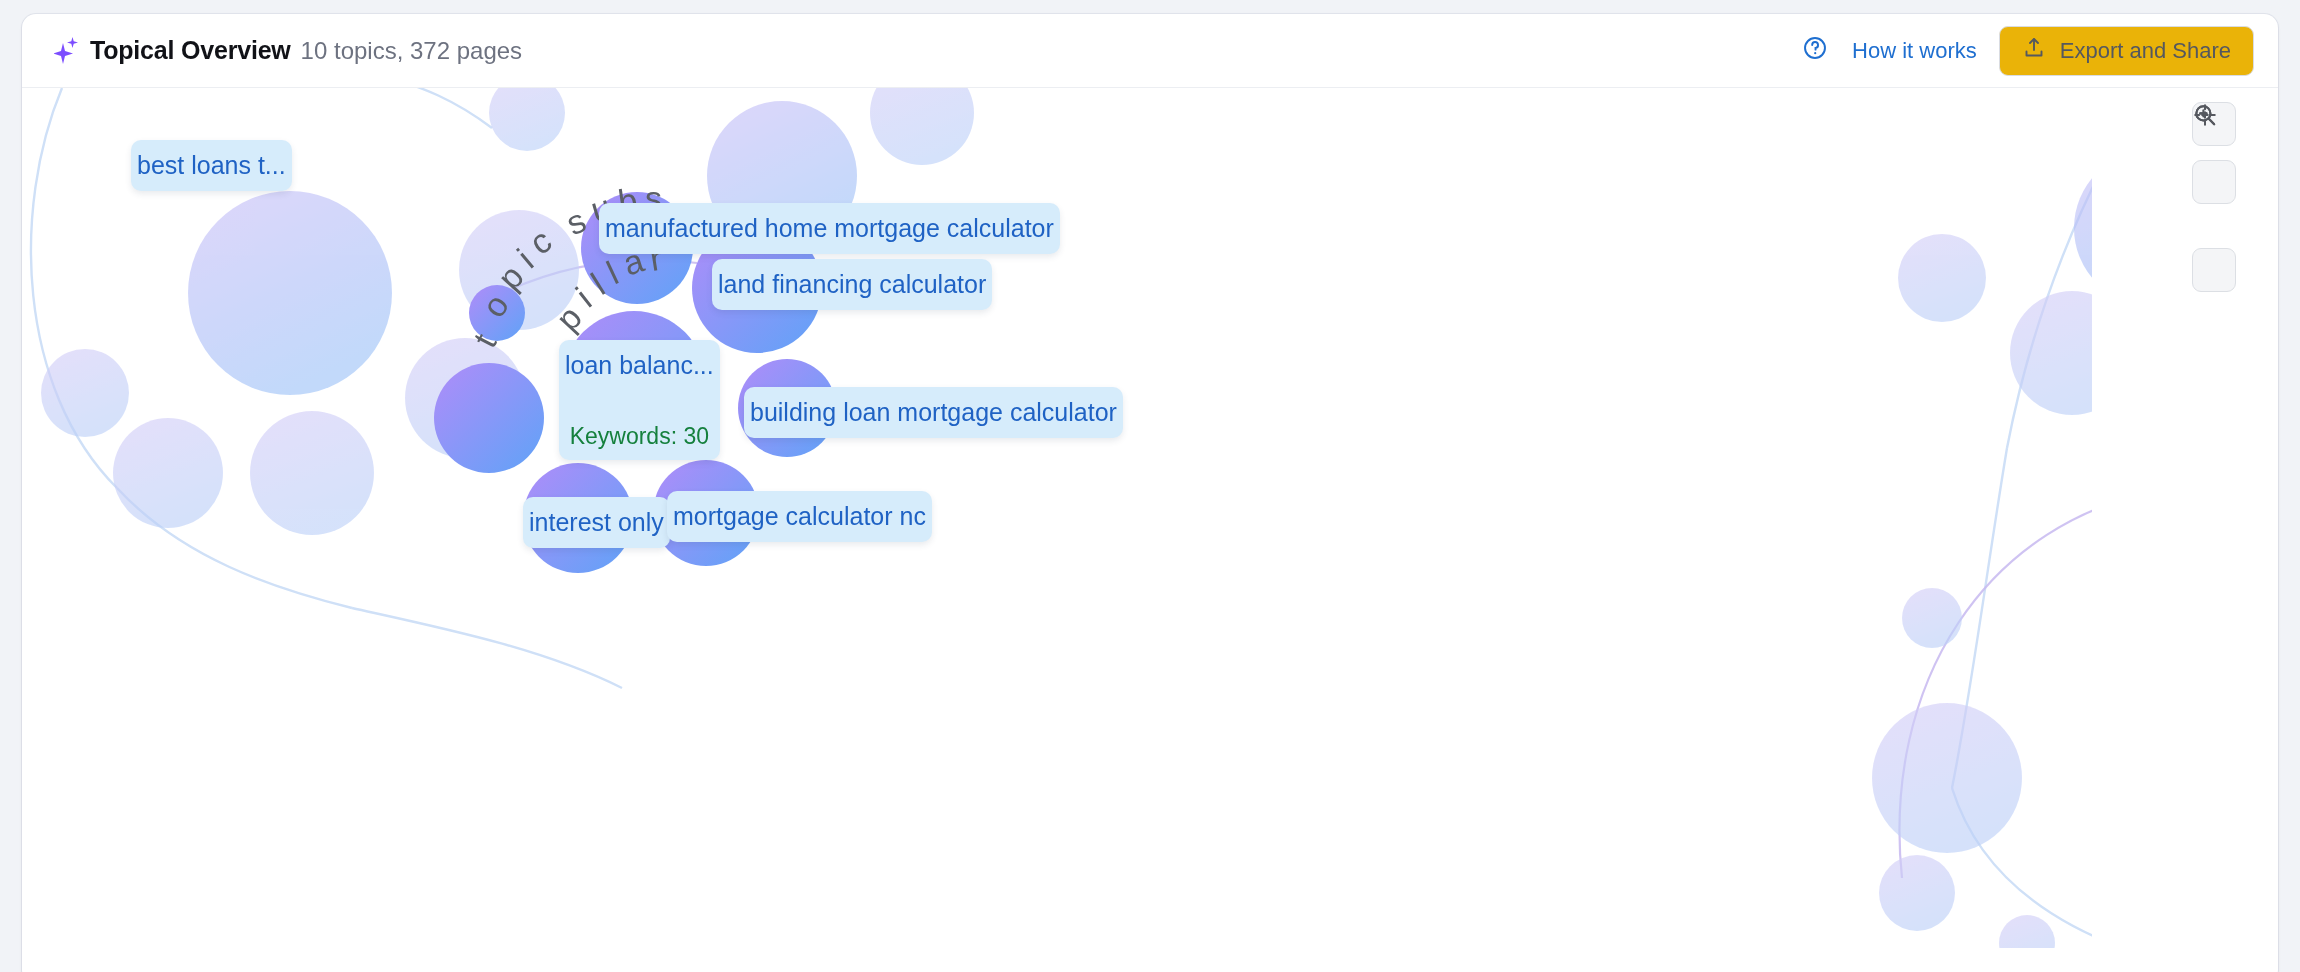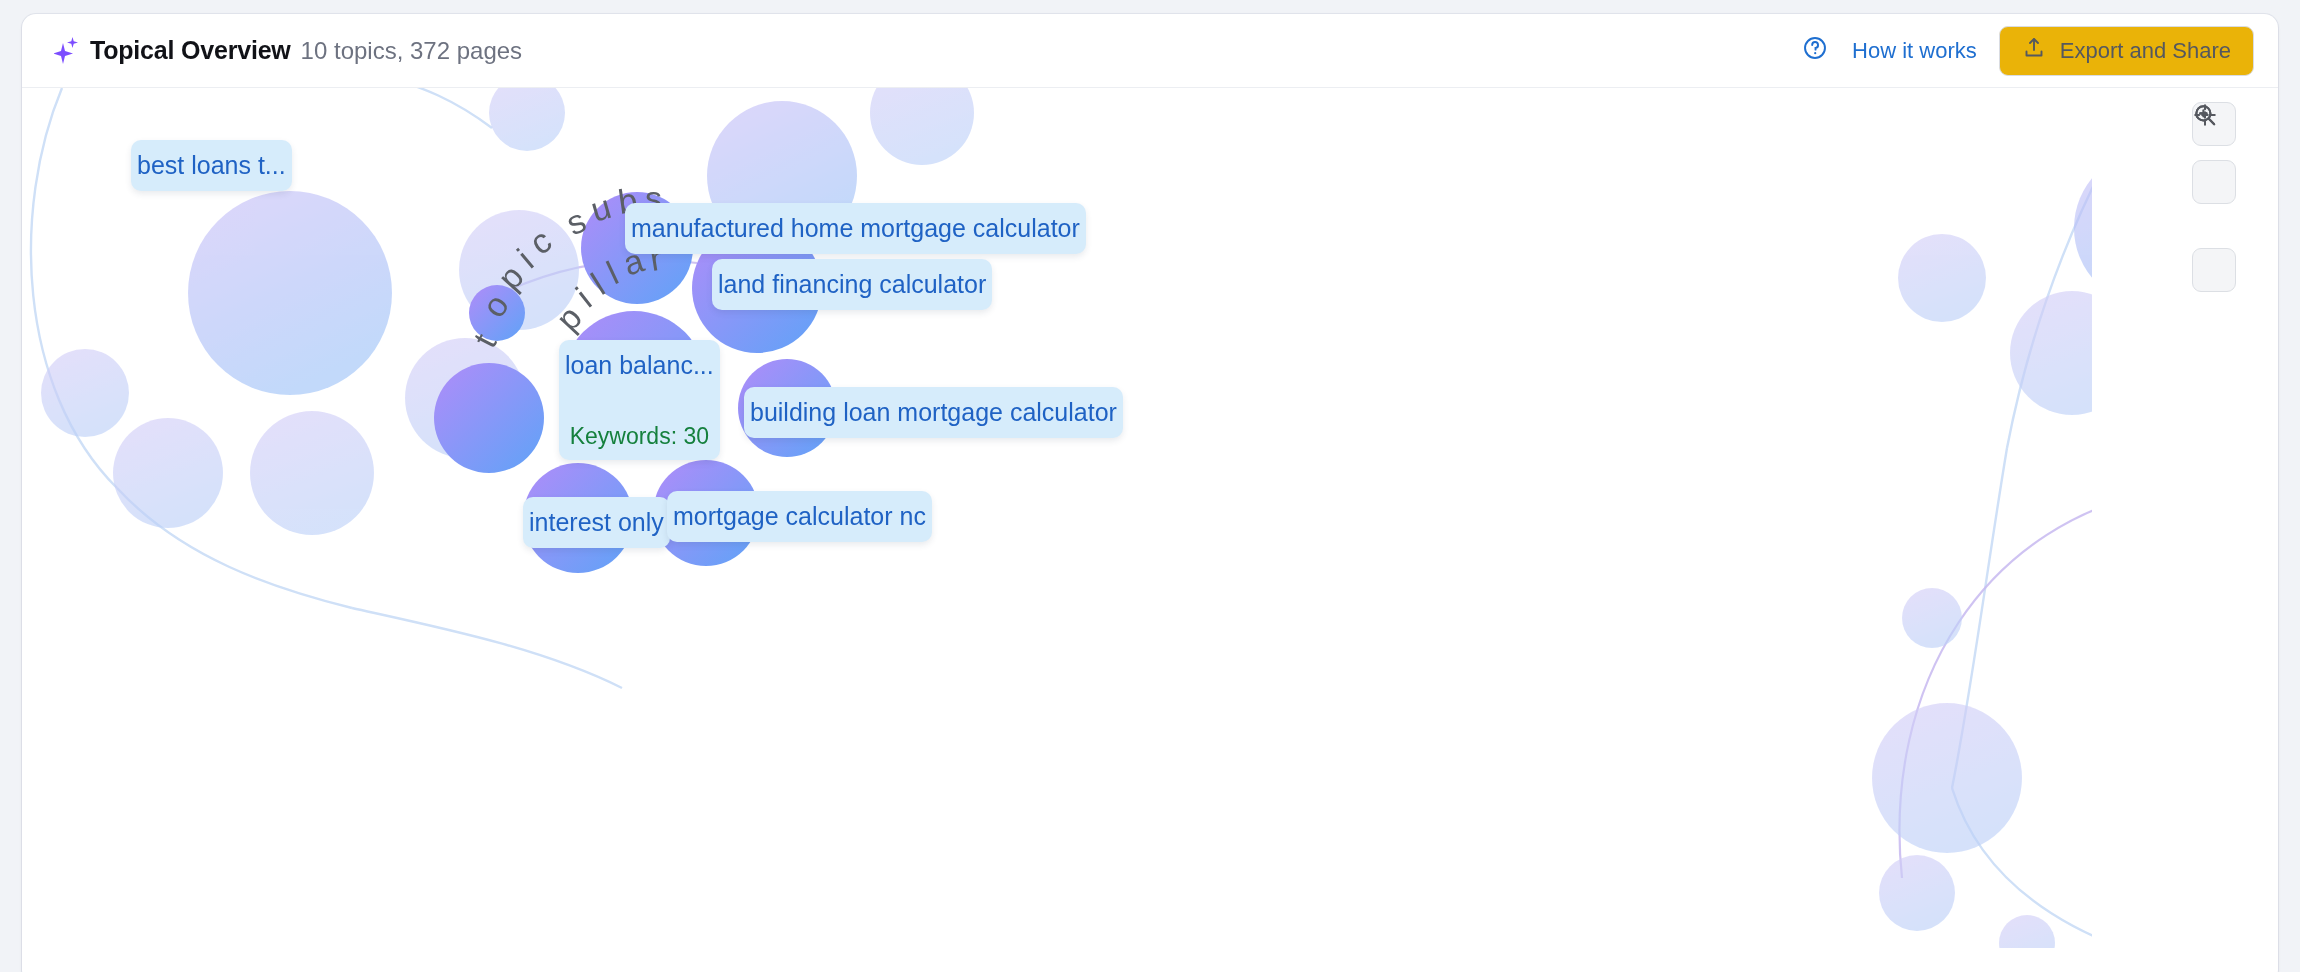--- a/index.html
+++ b/index.html
@@ -209,21 +209,21 @@
         <text transform="translate(592,197) rotate(-25)">l</text>
         <text transform="translate(606,188) rotate(-18)">a</text>
         <text transform="translate(630,183) rotate(-9)">r</text>
       </g>
     </svg>
 
     <div class="label" style="left:109px; top:52px;">
       <span class="t1">best loans t...</span>
     </div>
 
-    <div class="label" style="left:603px; top:115px;">
+    <div class="label" style="left:577px; top:115px;">
       <span class="t1">manufactured home mortgage calculator</span>
     </div>
 
     <div class="label" style="left:690px; top:171px;">
       <span class="t1">land financing calculator</span>
     </div>
 
     <div class="label" style="left:537px; top:252px; text-align:center;">
       <span class="t1">loan balanc...</span>
       <span class="t2">Keywords: 30</span>

